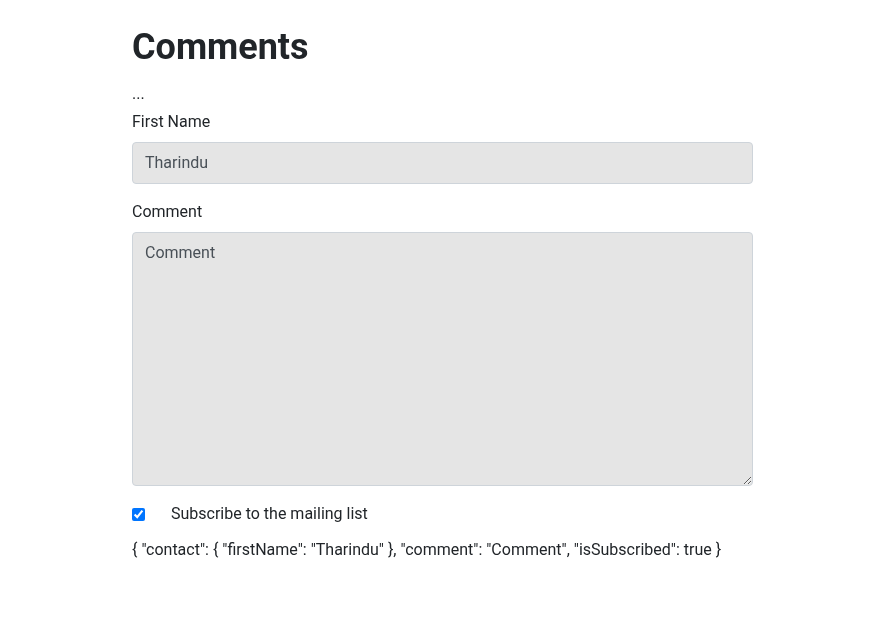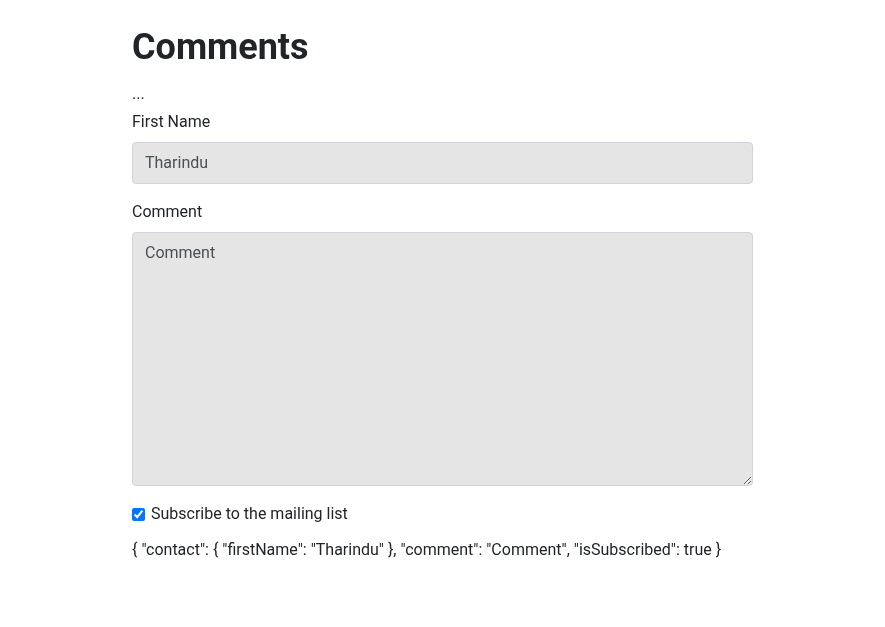--- a/index.html
+++ b/index.html
@@ -51,20 +51,21 @@
       font-family: inherit;
     }
     textarea.form-control {
       resize: both;
       height: 254px;
     }
     .checkbox-row {
       margin-bottom: 12px;
       display: flex;
       align-items: center;
+      gap: 20px;
     }
     .checkbox-row input[type="checkbox"] {
       margin-right: 6px;
     }
     .checkbox-row label {
       display: inline;
       margin-bottom: 0;
     }
     .debug-text {
       font-size: 16px;

